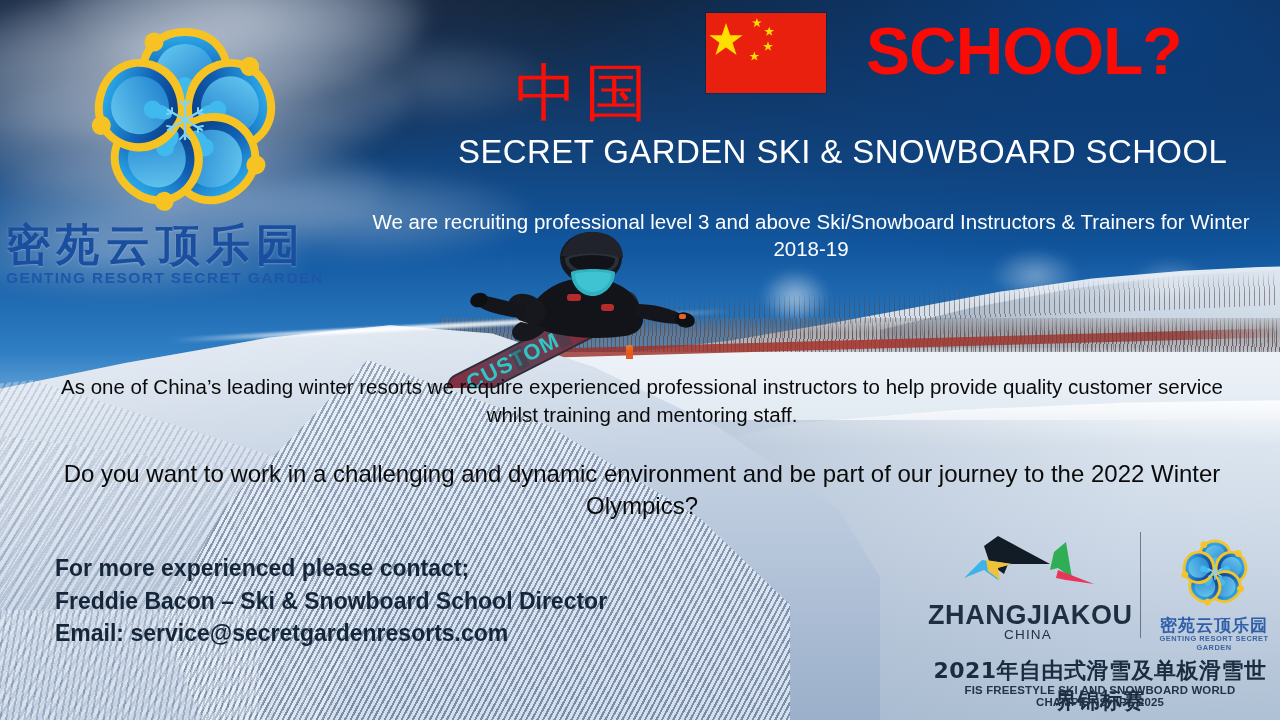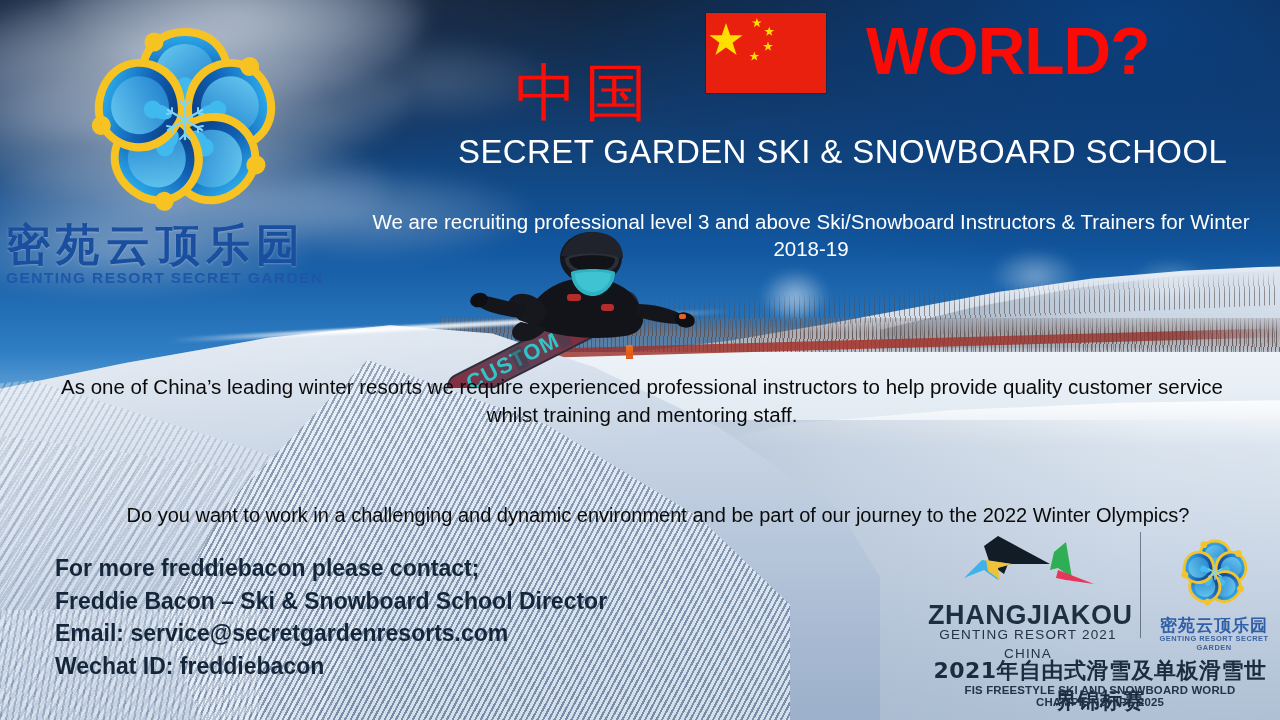--- a/index.html
+++ b/index.html
@@ -189,21 +189,21 @@
     position:absolute; left:370px; top:208px; width:882px;
     font-size:20.5px; color:#ffffff; text-align:center; line-height:1.32;
     font-weight:400;
   }
 
   .para {
     position:absolute; color:#0a0a0a; font-weight:400; text-align:center;
     line-height:1.35;
   }
   .para1 { left:36px; top:373px; width:1212px; font-size:20.5px; }
-  .para2 { left:52px; top:458px; width:1212px; font-size:20px;margin-top:44px; }
+  .para2 { left:36px; top:458px; width:1212px; font-size:24px; }
 
   .contact {
     position:absolute; left:55px; top:552px; width:640px;
     color:#16263a; font-weight:700; font-size:23px; line-height:1.42;
   }
   .contact div { white-space:nowrap; }
 
   
   .badge { position:absolute; left:928px; top:528px; width:344px; height:178px; }
   .badge .zj { position:absolute; left:0px; top:6px; width:200px; }
@@ -392,51 +392,49 @@
         <g fill="#ffde00">
           <polygon points="20,10 24.2,22.2 36.6,22.2 26.6,29.8 30.6,42 20,34.4 9.4,42 13.4,29.8 3.4,22.2 15.8,22.2"></polygon>
           <polygon points="44,6 46,11.6 51.9,11.6 47.1,15.1 48.9,20.8 44,17.3 39.1,20.8 40.9,15.1 36.1,11.6 42,11.6" transform="scale(.62) translate(38,2)"></polygon>
           <polygon points="44,6 46,11.6 51.9,11.6 47.1,15.1 48.9,20.8 44,17.3 39.1,20.8 40.9,15.1 36.1,11.6 42,11.6" transform="scale(.62) translate(58,16)"></polygon>
           <polygon points="44,6 46,11.6 51.9,11.6 47.1,15.1 48.9,20.8 44,17.3 39.1,20.8 40.9,15.1 36.1,11.6 42,11.6" transform="scale(.62) translate(56,40)"></polygon>
           <polygon points="44,6 46,11.6 51.9,11.6 47.1,15.1 48.9,20.8 44,17.3 39.1,20.8 40.9,15.1 36.1,11.6 42,11.6" transform="scale(.62) translate(34,56)"></polygon>
         </g>
       </svg>
     </div>
 
-    <div class="en-title">WORLD?</div>
+    <div class="en-title">SCHOOL?</div>
 
     <div class="school-title">SECRET GARDEN SKI &amp; SNOWBOARD SCHOOL</div>
 
     <div class="recruit">We are recruiting professional level 3 and above Ski/Snowboard Instructors &amp; Trainers for Winter 2018-19</div>
 
     <div class="para para1">As one of China’s leading winter resorts we require experienced professional instructors to help provide quality customer service whilst training and mentoring staff.</div>
     <div class="para para2">Do you want to work in a challenging and dynamic environment and be part of our journey to the 2022 Winter Olympics?</div>
 
     <div class="contact">
-      <div>For more freddiebacon please contact;</div>
+      <div>For more experienced please contact;</div>
       <div>Freddie Bacon – Ski &amp; Snowboard School Director</div>
       <div>Email: service@secretgardenresorts.com</div>
-      <div>Wechat ID: freddiebacon</div>
     </div>
 
     <div class="badge">
 
       <div class="zj">
         <div class="zj-mark">
           <svg width="170" height="62" viewBox="0 0 170 62">
             <polygon points="52,2 104,30 62,30 58,40 44,30 38,12" fill="#121c26"></polygon>
             <polygon points="36,26 66,30 50,34 52,46 38,36 18,44" fill="#3fb3e8"></polygon>
             <polygon points="40,26 66,30 52,34 54,46 42,37" fill="#f0c23c"></polygon>
             <polygon points="120,8 126,44 112,34 104,36 108,18" fill="#2fae55"></polygon>
             <polygon points="112,36 148,50 120,46 110,44" fill="#e8365b"></polygon>
           </svg>
         </div>
         <div class="zj-name">ZHANGJIAKOU</div>
         <div class="zj-sub">
-          <div>GENTING RESORT 2021</div>
           <div>CHINA</div>
         </div>
       </div>
 
       <div class="divider"></div>
 
       <div class="sg">
         <div class="sg-mark">
           <svg width="90" height="84" viewBox="0 0 250 232">
             <g transform="translate(125,118)" opacity=".95">

